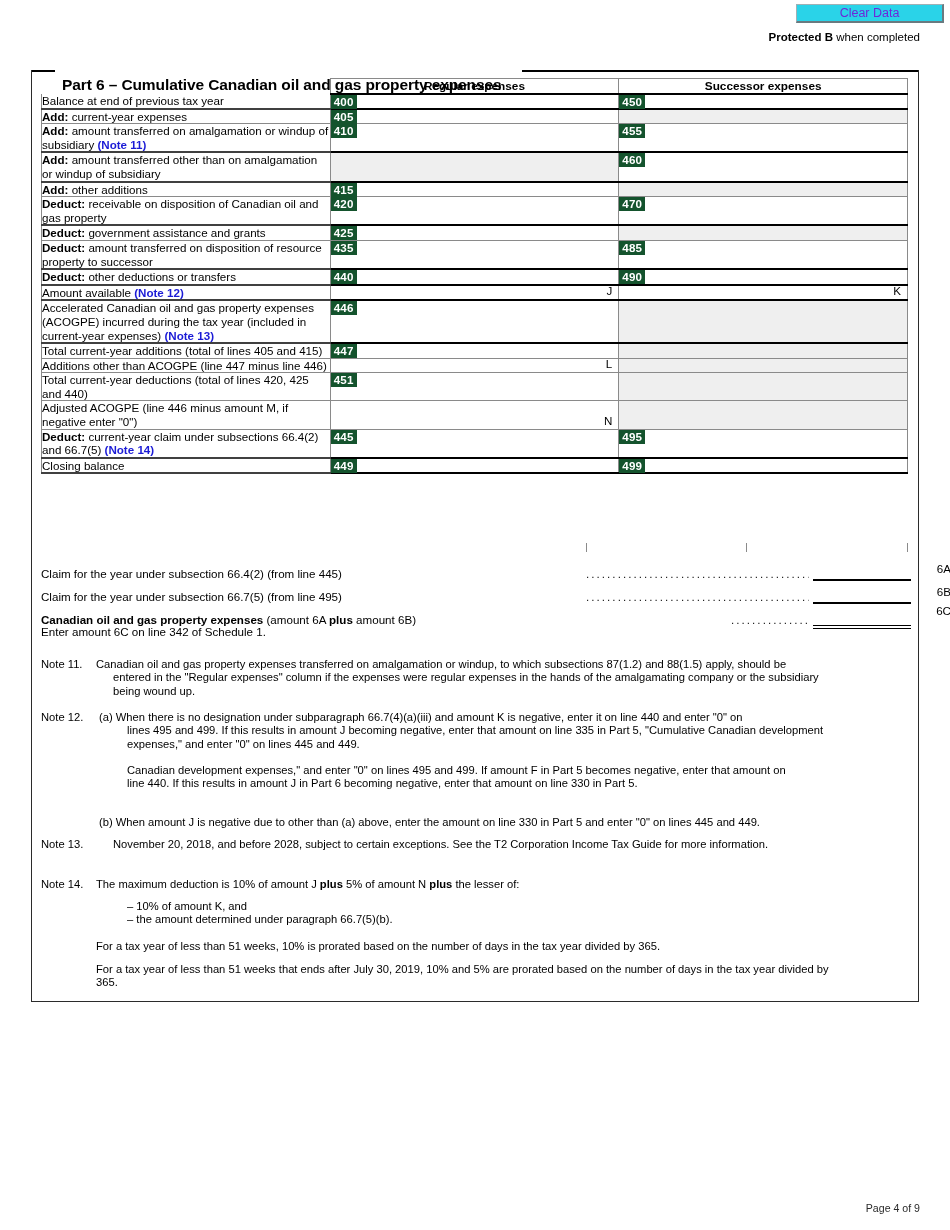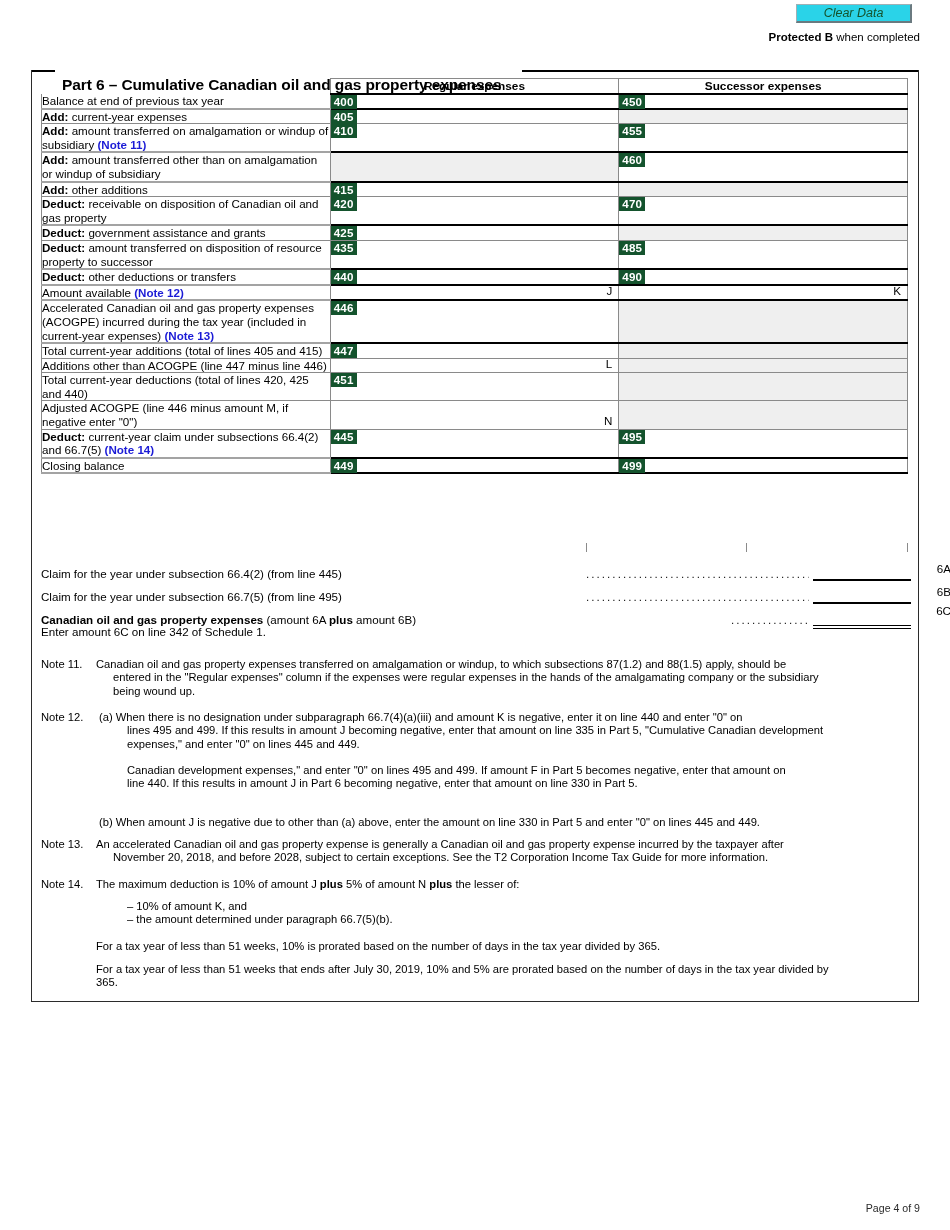--- a/index.html
+++ b/index.html
@@ -15,35 +15,34 @@
     color: #000000;
     font-size: 11.2px;
     -webkit-font-smoothing: antialiased;
   }
 
   
   #clear-data-btn {
     position: absolute;
     left: 796px;
     top: 4px;
-    width: 116px;
+    width: 148px;
     height: 19px;
     background: #2ad3e8;
     border-top: 1px solid #9fb0b5;
     border-left: 1px solid #9fb0b5;
     border-right: 2px solid #6a7a80;
     border-bottom: 2px solid #6a7a80;
     box-sizing: border-box;
     font-size: 12.5px;
     line-height: 16px;
     text-align: center;
-    color: #14532d;
+    color: #6d28d9;
     cursor: pointer;
     padding: 0;
-    font-style: italic;
   }
   #protected-b {
     position: absolute;
     right: 30px;
     top: 31px;
     font-size: 11.5px;
     text-align: right;
     white-space: nowrap;
   }
   #protected-b .b { font-weight: bold; }
@@ -105,21 +104,21 @@
   
   .lbl {
     width: 545px;
     border-left: 1px solid #8a8a8a;
     border-right: 1px solid #8a8a8a;
     border-bottom: 1px solid #8a8a8a;
     padding: 4px 5px 4px 7px;
     font-size: 11.6px;
     line-height: 13.6px;
   }
-  .lbl.thick-bot { border-bottom: 2px solid #a3a3a3; }
+  .lbl.thick-bot { border-bottom: 2px solid #404040; }
   .lbl b { font-weight: bold; }
   .note-ref { color: #1b1bd6; font-weight: bold; }
 
   
   .amt {
     width: 161px;
     position: relative;
     border-right: 1px solid #8a8a8a;
     border-bottom: 1px solid #8a8a8a;
     padding: 0;
@@ -462,21 +461,20 @@
   <span class="n-body note-indent-3">Canadian development expenses," and enter "0" on lines 495 and 499. If amount F in Part 5 becomes negative, enter that amount on</span>
   <span class="n-body note-indent-3">line 440. If this results in amount J in Part 6 becoming negative, enter that amount on line 330 in Part 5.</span>
 </div>
 
 <div class="note" style="top:816px;">
   <span class="n-body" style="margin-left:58px;">(b) When amount J is negative due to other than (a) above, enter the amount on line 330 in Part 5 and enter "0" on lines 445 and 449.</span>
 </div>
 
 <div class="note" style="top:838px;">
   <span class="n-label">Note 13.</span>
-  <span class="n-body note-indent-1">An accelerated Canadian oil and gas property expense is generally a Canadian oil and gas property expense incurred by the taxpayer after</span>
   <span class="n-body note-indent-2">November 20, 2018, and before 2028, subject to certain exceptions. See the T2 Corporation Income Tax Guide for more information.</span>
 </div>
 
 <div class="note" style="top:878px;">
   <span class="n-label">Note 14.</span>
   <span class="n-body note-indent-1"><span>The maximum deduction is 10% of amount J </span><b>plus</b><span> 5% of amount N </span><b>plus</b><span> the lesser of:</span></span>
 </div>
 
 <div class="note" style="top:900px;">
   <span class="n-body note-indent-3">–  10% of amount K, and</span>

